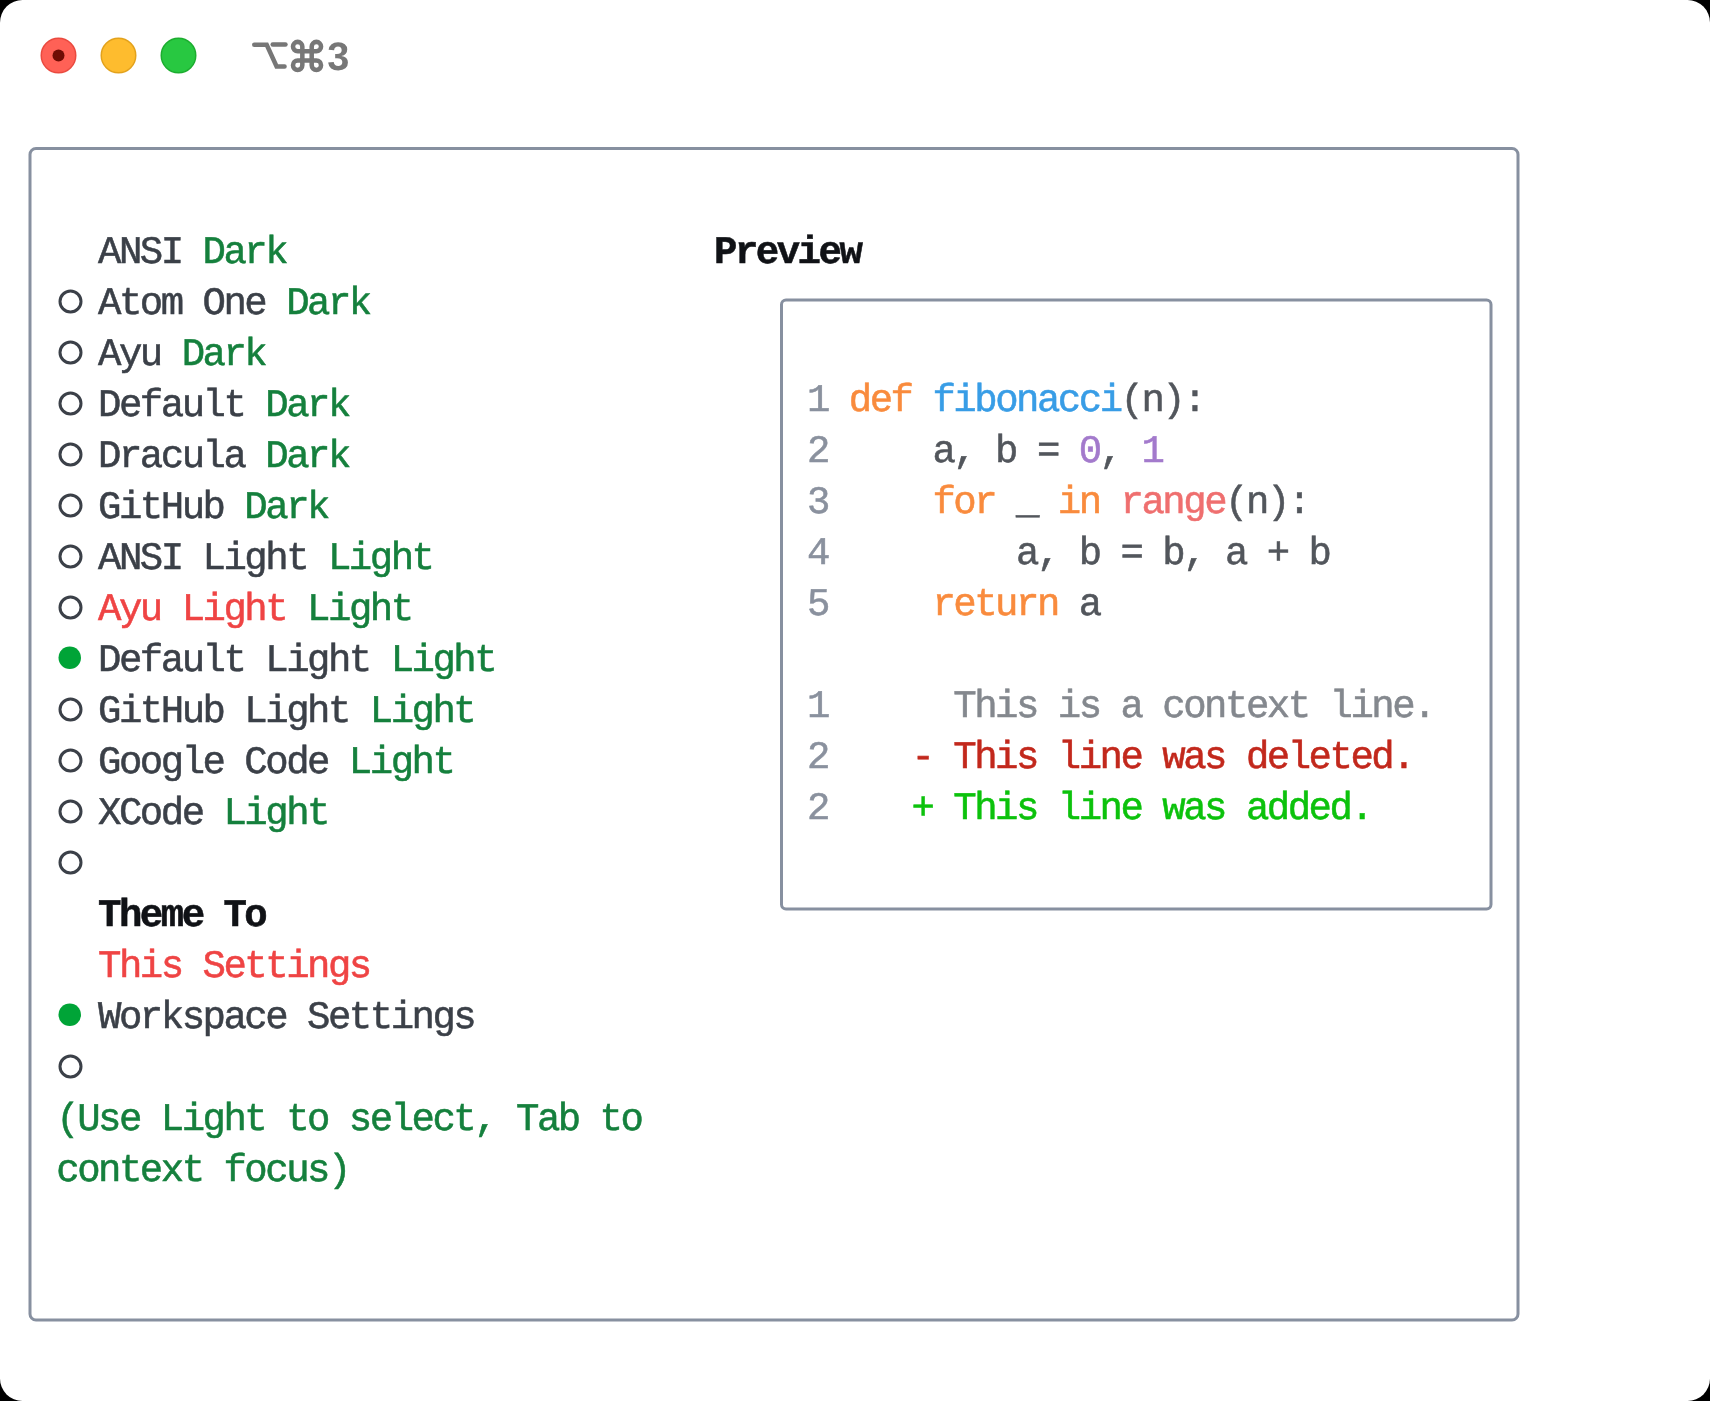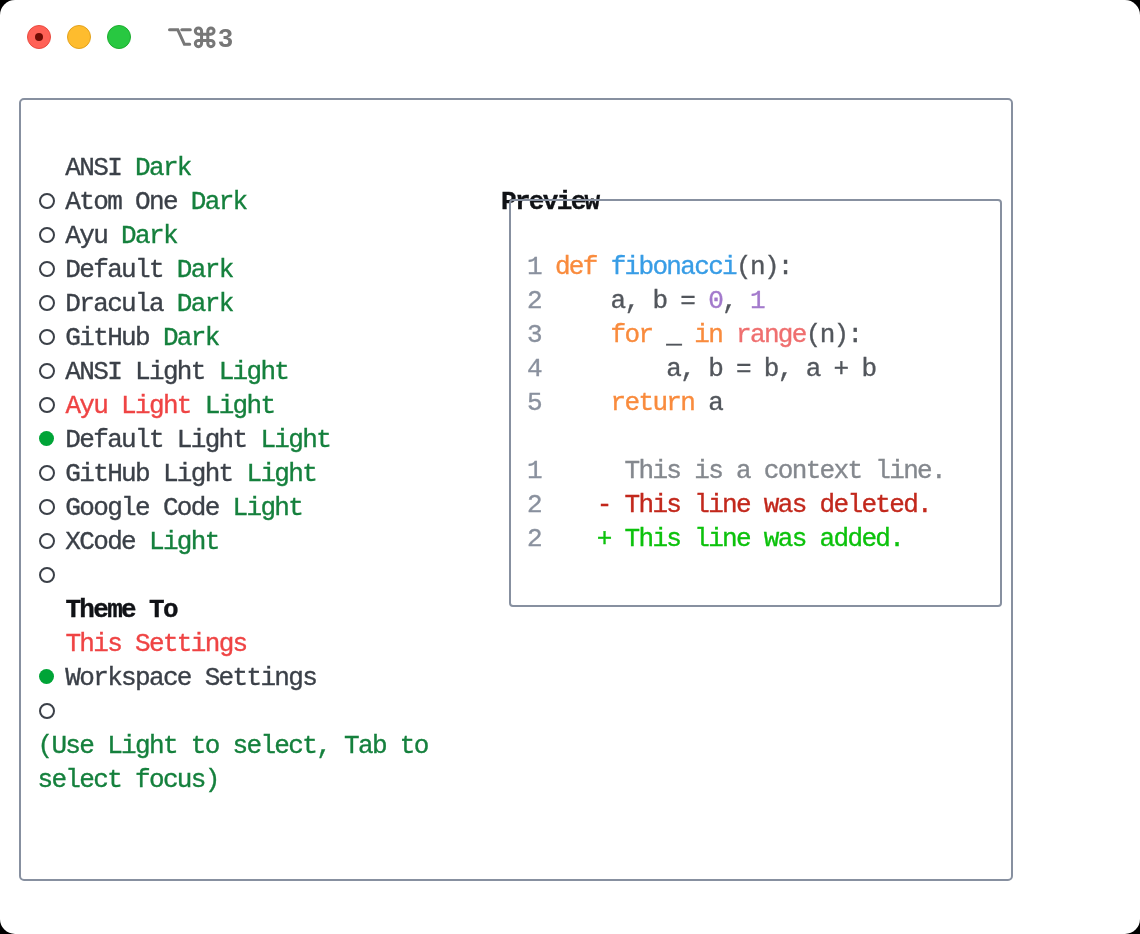--- a/index.html
+++ b/index.html
@@ -4,21 +4,21 @@
 <style>
   html,body{margin:0;padding:0;background:#000;}
   body{width:1140px;height:934px;position:relative;overflow:hidden;}
   .window{position:absolute;left:0;top:0;width:1140px;height:934px;background:#fff;border-radius:15px;}
   .tl{position:absolute;border-radius:50%;width:24px;height:24px;top:24.6px;box-sizing:border-box;}
   .tl.red{left:27.1px;background:#ff6156;border:1px solid #ea4a3f;}
   .tl.yellow{left:66.9px;background:#febc2e;border:1px solid #e3a21c;}
   .tl.green{left:106.7px;background:#28c841;border:1px solid #1cad2f;}
   .tl .dot{position:absolute;left:7px;top:7px;width:8px;height:8px;border-radius:50%;background:#700c04;}
   .obox{position:absolute;left:19px;top:97.5px;width:990px;height:779px;border:2px solid #8790a0;border-radius:5px;}
-  .pbox{position:absolute;left:509px;top:199px;width:471px;height:404px;border:2px solid #8790a0;border-radius:4px;padding-left:18px;}
+  .pbox{position:absolute;left:520px;top:199px;width:471px;height:404px;border:2px solid #8790a0;border-radius:4px;}
   pre{margin:0;font-family:"Liberation Mono",monospace;font-size:26px;line-height:34px;letter-spacing:-1.67px;color:#3b4048;position:absolute;-webkit-text-stroke:0.35px;}
   .b{font-weight:bold;color:#101216;}
   .gy{color:#15803d;}
   .gn{color:#ef4444;}
   .ln{color:#8a919e;}
   .cd{color:#52565c;}
   .ct{color:#84888e;}
   .or{color:#f98b3d;}
   .bl{color:#389de6;}
   .co{color:#ef6f6f;}
@@ -71,22 +71,22 @@
   Default Light <span class="gy">Light</span>
   GitHub Light <span class="gy">Light</span>
   Google Code <span class="gy">Light</span>
   XCode <span class="gy">Light</span>
 
   <span class="b">Theme To</span>
   <span class="gn">This Settings</span>
   Workspace Settings
 
 <span class="gy">(Use Light to select, Tab to</span>
-<span class="gy">select focus)</span></pre>
-    <pre style="left:480px;top:51.3px;margin-top:34px;"><span class="b">Preview</span></pre>
+<span class="gy">context focus)</span></pre>
+    <pre style="left:455px;top:51.3px;"><span class="b">Preview</span></pre>
   </div>
   <div class="pbox">
     <pre style="left:16px;top:49.0px;"><span class="ln">1</span> <span class="or">def</span> <span class="bl">fibonacci</span><span class="cd">(n):</span>
 <span class="ln">2</span><span class="cd">     a, b = </span><span class="pu">0</span><span class="cd">, </span><span class="pu">1</span>
 <span class="ln">3</span><span class="cd">     </span><span class="or">for</span><span class="cd"> _ </span><span class="or">in</span><span class="cd"> </span><span class="co">range</span><span class="cd">(n):</span>
 <span class="ln">4</span><span class="cd">         a, b = b, a + b</span>
 <span class="ln">5</span><span class="cd">     </span><span class="or">return</span><span class="cd"> a</span>
 
 <span class="ln">1</span><span class="ct">      This is a context line.</span>
 <span class="ln">2</span><span class="rd">    - This line was deleted.</span>

